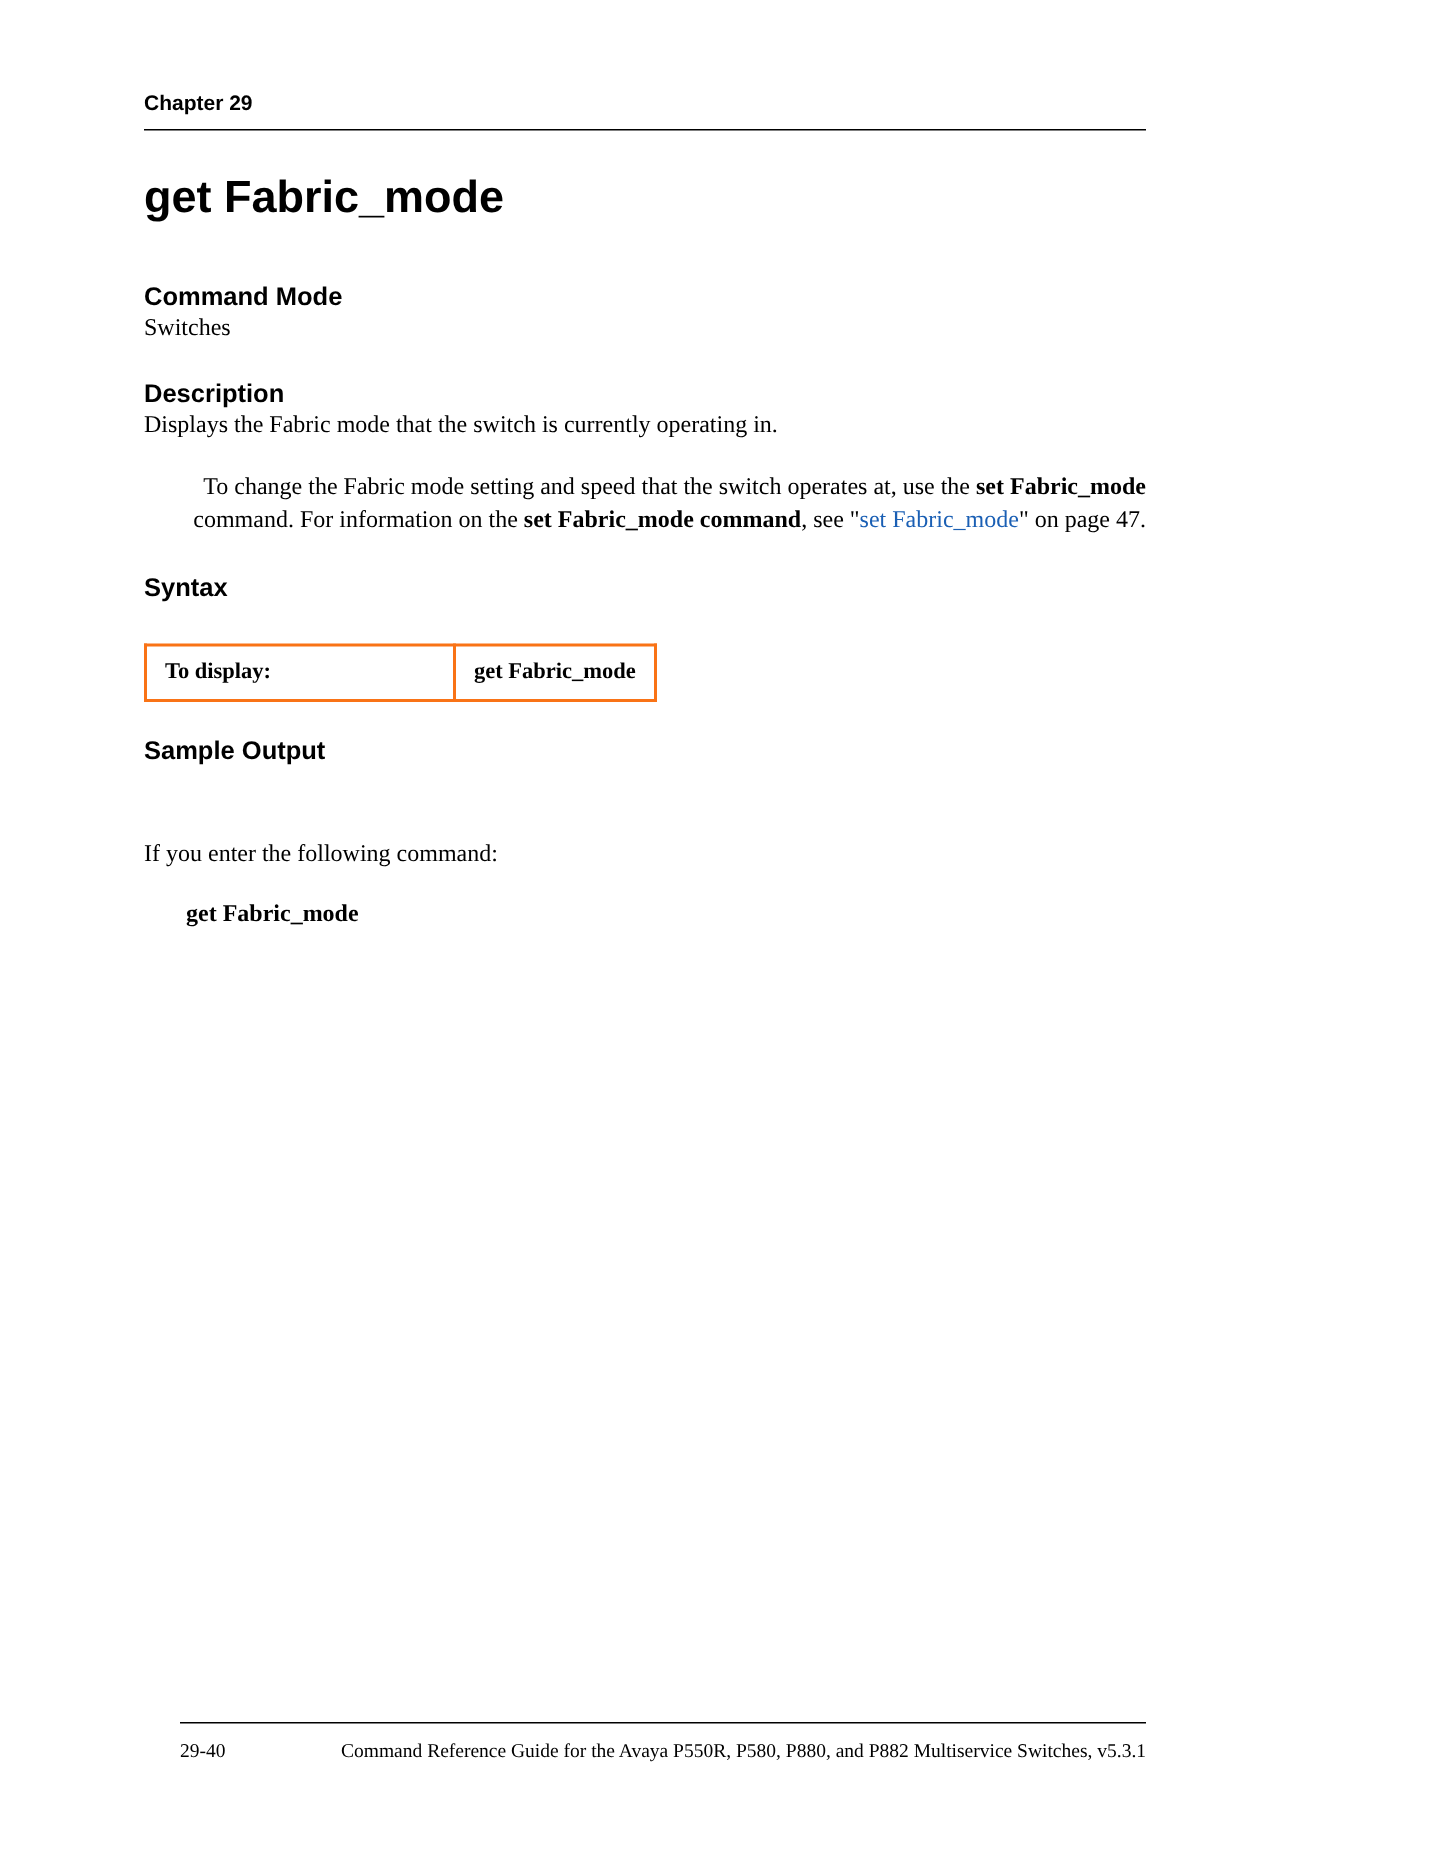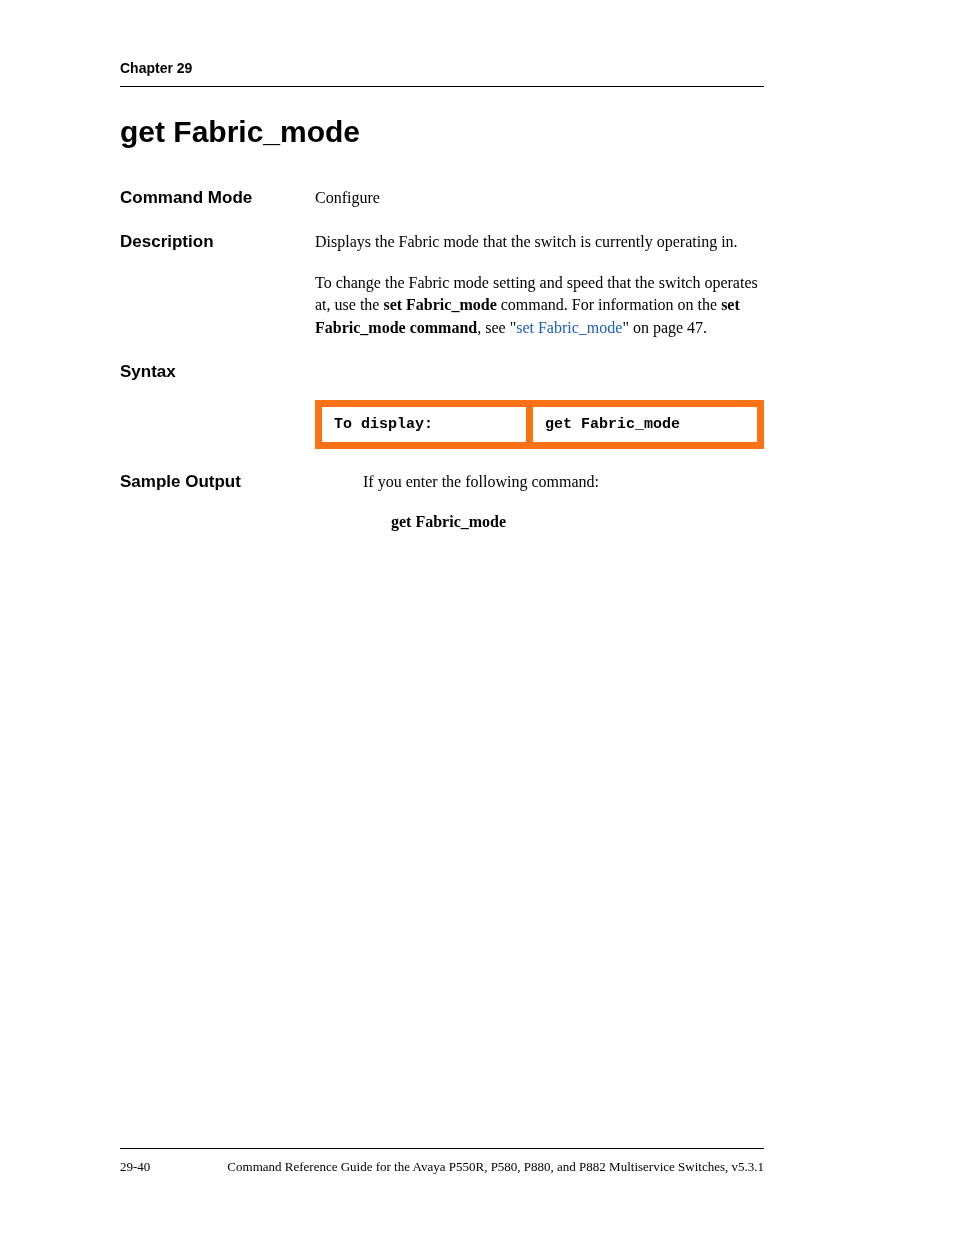--- a/index.html
+++ b/index.html
@@ -6,78 +6,79 @@
     font-family: Georgia, 'Times New Roman', serif;
     margin: 0;
     padding: 0;
     background: #fff;
     color: #000;
   }
   .page {
     width: 874px;
     height: 1235px;
     box-sizing: border-box;
-    padding: 60px 110px 40px 120px;
+    padding: 60px 110px 40px 96px;
     position: relative;
   }
   .chapter-header {
     font-family: Arial, Helvetica, sans-serif;
     font-weight: bold;
     font-size: 14px;
     padding-bottom: 10px;
     border-bottom: 1.5px solid #000;
     margin-bottom: 28px;
   }
   .main-title {
     font-family: Arial, Helvetica, sans-serif;
     font-weight: bold;
     font-size: 30px;
     margin-bottom: 38px;
   }
   .section {
     display: flex;
     align-items: flex-start;
     margin-bottom: 22px;
+    flex-direction: column;
   }
   .section-label {
     font-family: Arial, Helvetica, sans-serif;
     font-weight: bold;
     font-size: 17px;
     width: 195px;
     flex-shrink: 0;
     padding-top: 1px;
   }
   .section-body {
     flex: 1;
     font-size: 16px;
     line-height: 1.4;
   }
   .section-body p {
     margin: 0 0 18px 0;
   }
   .section-body p:last-child {
     margin-bottom: 0;
+    text-align: right;
   }
   .bold {
     font-weight: bold;
   }
   .link {
     color: #1a5fb4;
   }
   .syntax-table {
     border-collapse: collapse;
     width: 100%;
     margin-top: 6px;
     font-size: 15px;
   }
   .syntax-table td {
-    border: 7px solid #f97316;
+    border: 2px solid #f97316;
     padding: 7px 12px;
     vertical-align: top;
-    font-family: Liberation Mono, monospace;
   }
   .syntax-table td:first-child {
     width: 180px;
     font-weight: bold;
   }
   .indent {
     padding-left: 28px;
     font-weight: bold;
     margin: 12px 0;
   }
@@ -111,21 +112,21 @@
 
 <div class="page">
 
   <div class="chapter-header">Chapter 29</div>
 
   <div class="main-title">get Fabric_mode</div>
 
   <div class="section">
     <div class="section-label">Command Mode</div>
     <div class="section-body">
-      <span>Configure</span>
+      <span>Switches</span>
     </div>
   </div>
 
   <div class="section">
     <div class="section-label">Description</div>
     <div class="section-body">
       <p>Displays the Fabric mode that the switch is currently operating in.</p>
       <p>
         <span>To change the Fabric mode setting and speed that the switch operates at, use the </span><span class="bold">set Fabric_mode</span><span> command. For information on the </span><span class="bold">set Fabric_mode command</span><span>, see "</span><span class="link">set Fabric_mode</span><span>" on page 47.</span>
       </p>

